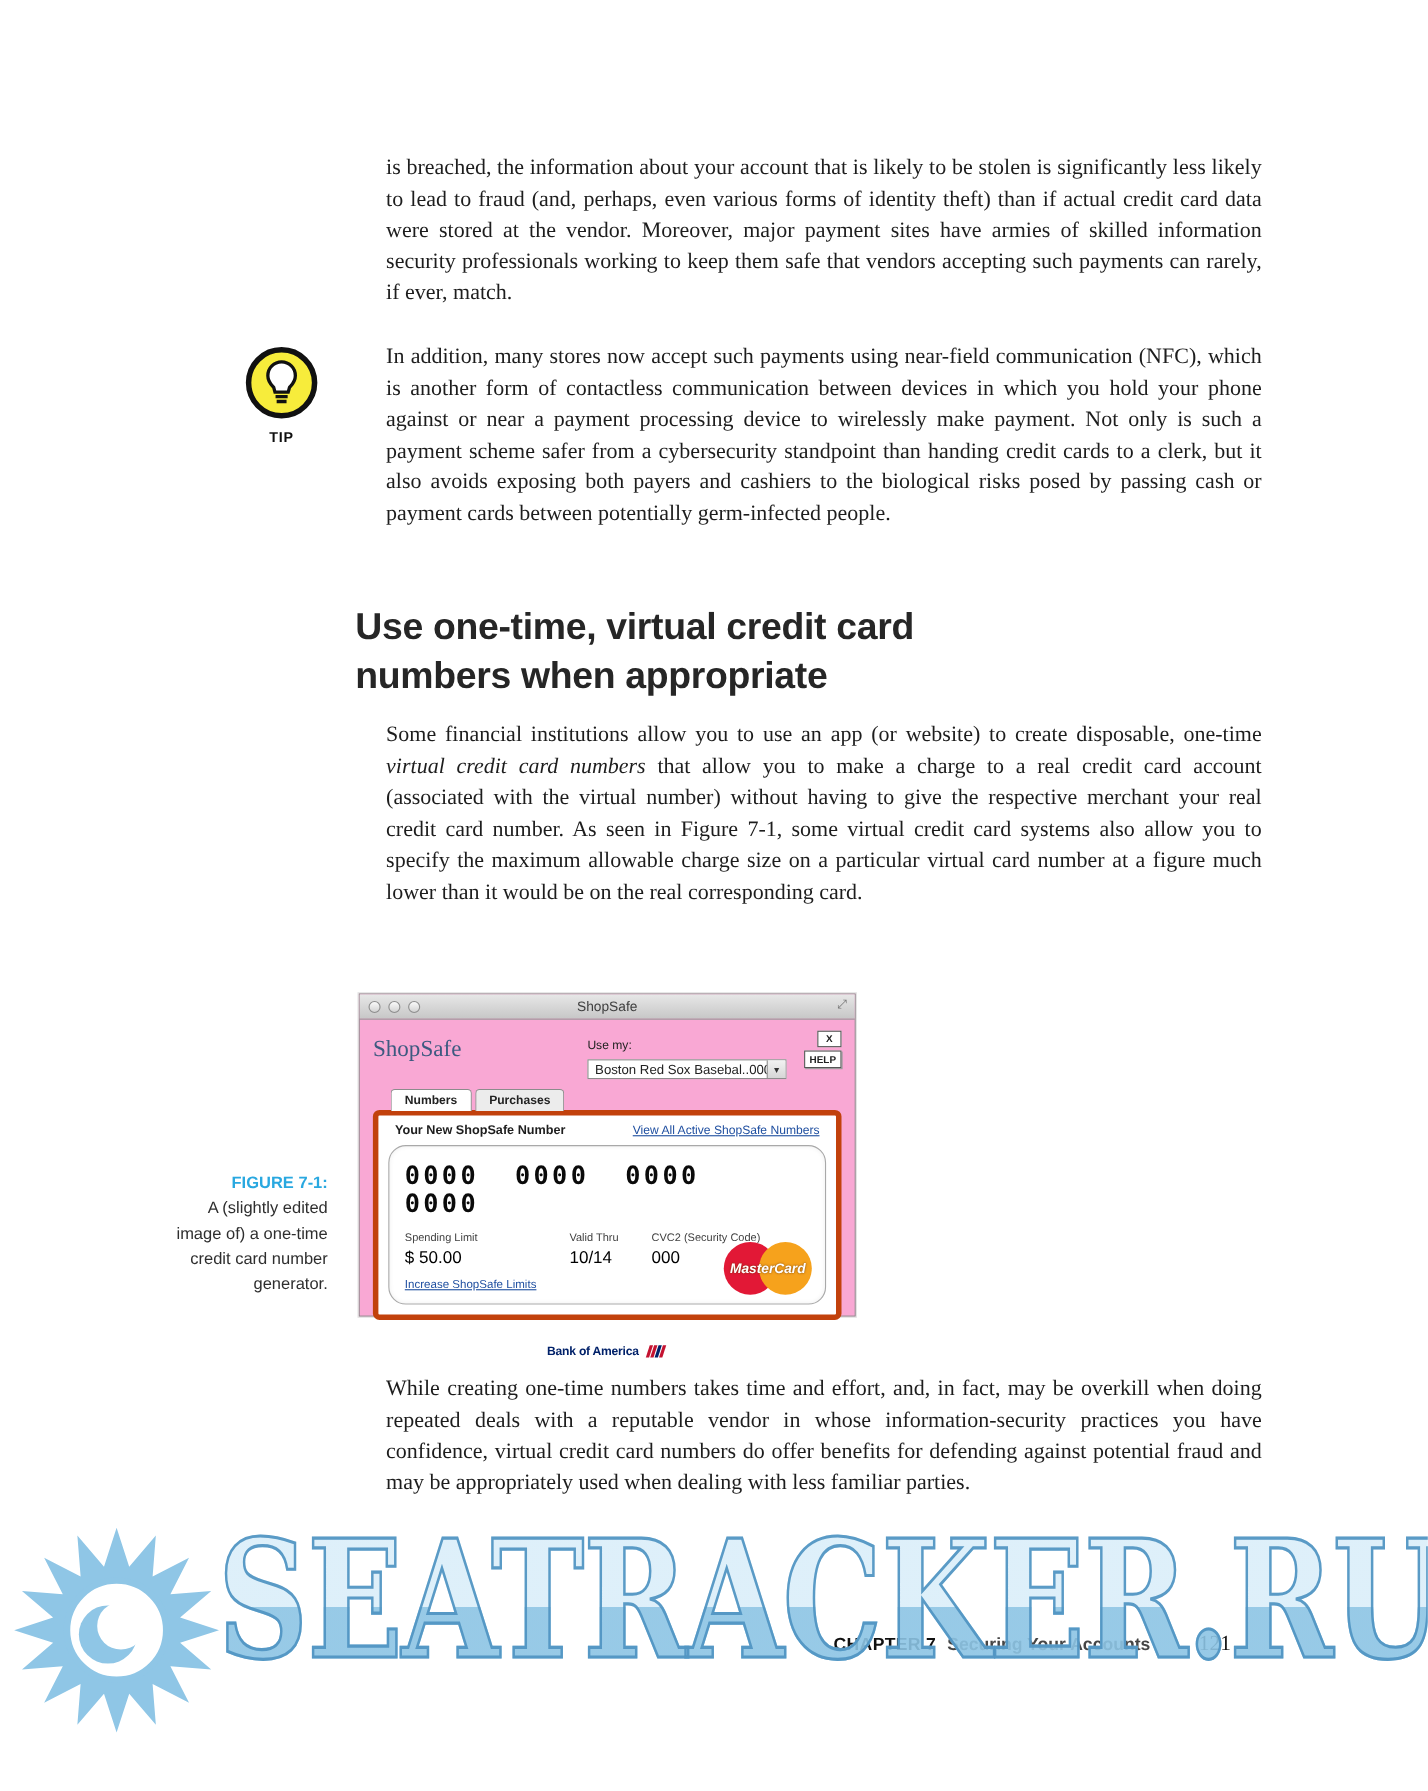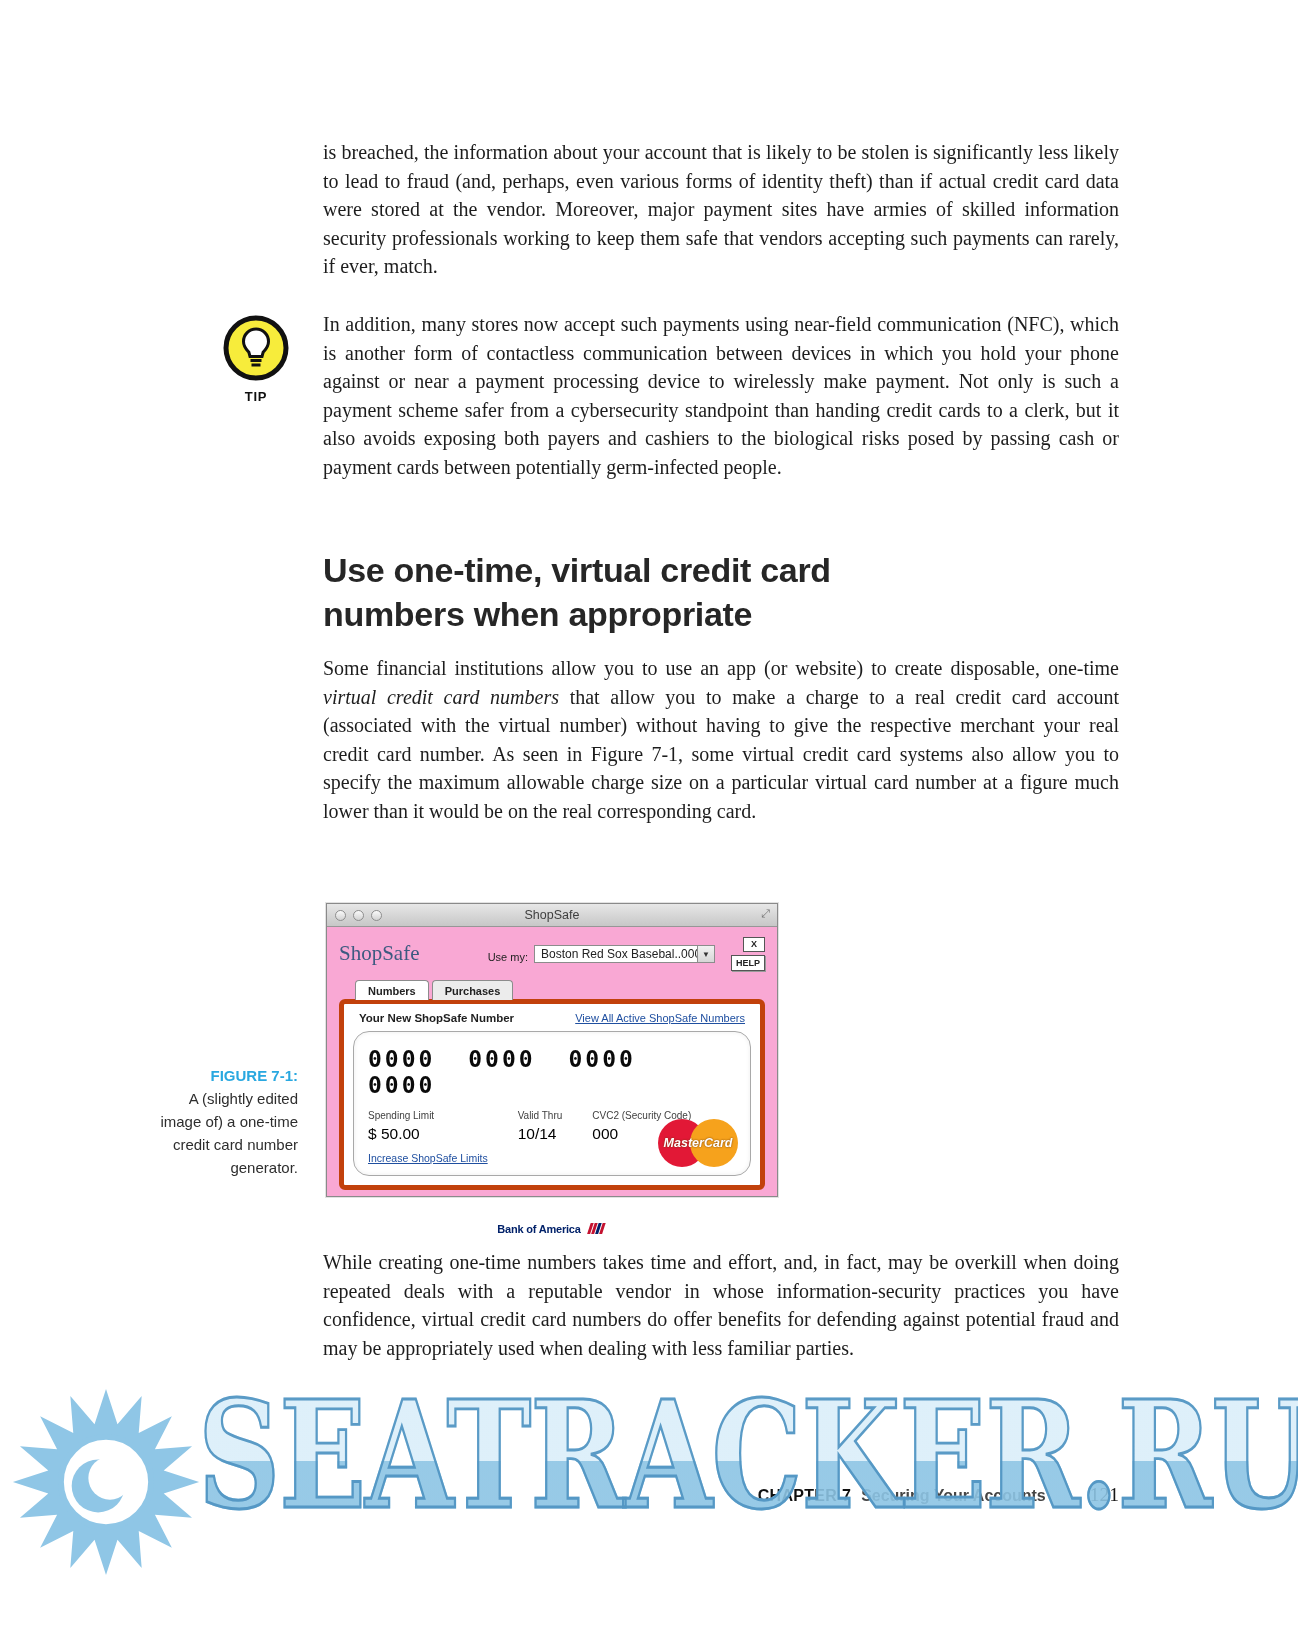--- a/index.html
+++ b/index.html
@@ -5,21 +5,21 @@
   * { margin:0; padding:0; box-sizing:border-box; }
   html,body { width:1298px; height:1628px; }
   body {
     position:relative; background:#ffffff; overflow:hidden;
     font-family:"Liberation Serif", serif; color:#1c1c1c;
   }
 
   
   .body-text {
     position:absolute; width:796px; font-size:20px; line-height:28.6px;
-    text-align:justify; color:#1d1d1d;
+    text-align:justify; color:#1d1d1d;margin-left:28px;
   }
   .p1 { left:323px; top:138px; }
   .p2 { left:323px; top:310px; }
   .p3 { left:323px; top:654px; }
   .p4 { left:323px; top:1248px; }
   .italic { font-style:italic; }
 
   .heading {
     position:absolute; left:323px; top:548px; width:740px;
     font-family:"Liberation Sans", sans-serif; font-weight:700;
@@ -57,21 +57,21 @@
     background:linear-gradient(#fafafa,#d2d2d2);
   }
   .titlebar-title {
     position:absolute; left:0; right:0; text-align:center; font-size:12.5px; color:#3f3f3f;
   }
   .resize-glyph { position:absolute; right:7px; top:3px; font-size:11px; color:#777; }
 
   .win-body { position:relative; height:269px; padding:6px 12px 4px; }
   .win-header { display:flex; align-items:flex-start; }
   .brand { font-family:"Liberation Serif", serif; font-size:21px; color:#3d5a80; margin-top:8px; }
-  .usemy { display:flex; align-items:flex-end; gap:6px; margin-left:auto; margin-top:12px; }
+  .usemy { display:flex; align-items:flex-start; gap:6px; margin-left:auto; margin-top:12px;flex-direction:column; }
   .usemy-label { font-size:11px; color:#222; }
   .dropdown { display:flex; border:1px solid #8c8c8c; background:#fff; height:18px; align-items:center; }
   .dropdown-value { font-size:12px; padding:0 6px; width:162px; white-space:nowrap; overflow:hidden; }
   .dropdown-btn {
     width:17px; height:100%; border-left:1px solid #8c8c8c; cursor:default;
     background:linear-gradient(#f2f2f2,#d6d6d6); font-size:8px;
     display:flex; align-items:center; justify-content:center; color:#333;
   }
   .xhelp { display:flex; flex-direction:column; align-items:flex-end; gap:3px; margin-left:16px; margin-top:4px; }
   .btn-x {

